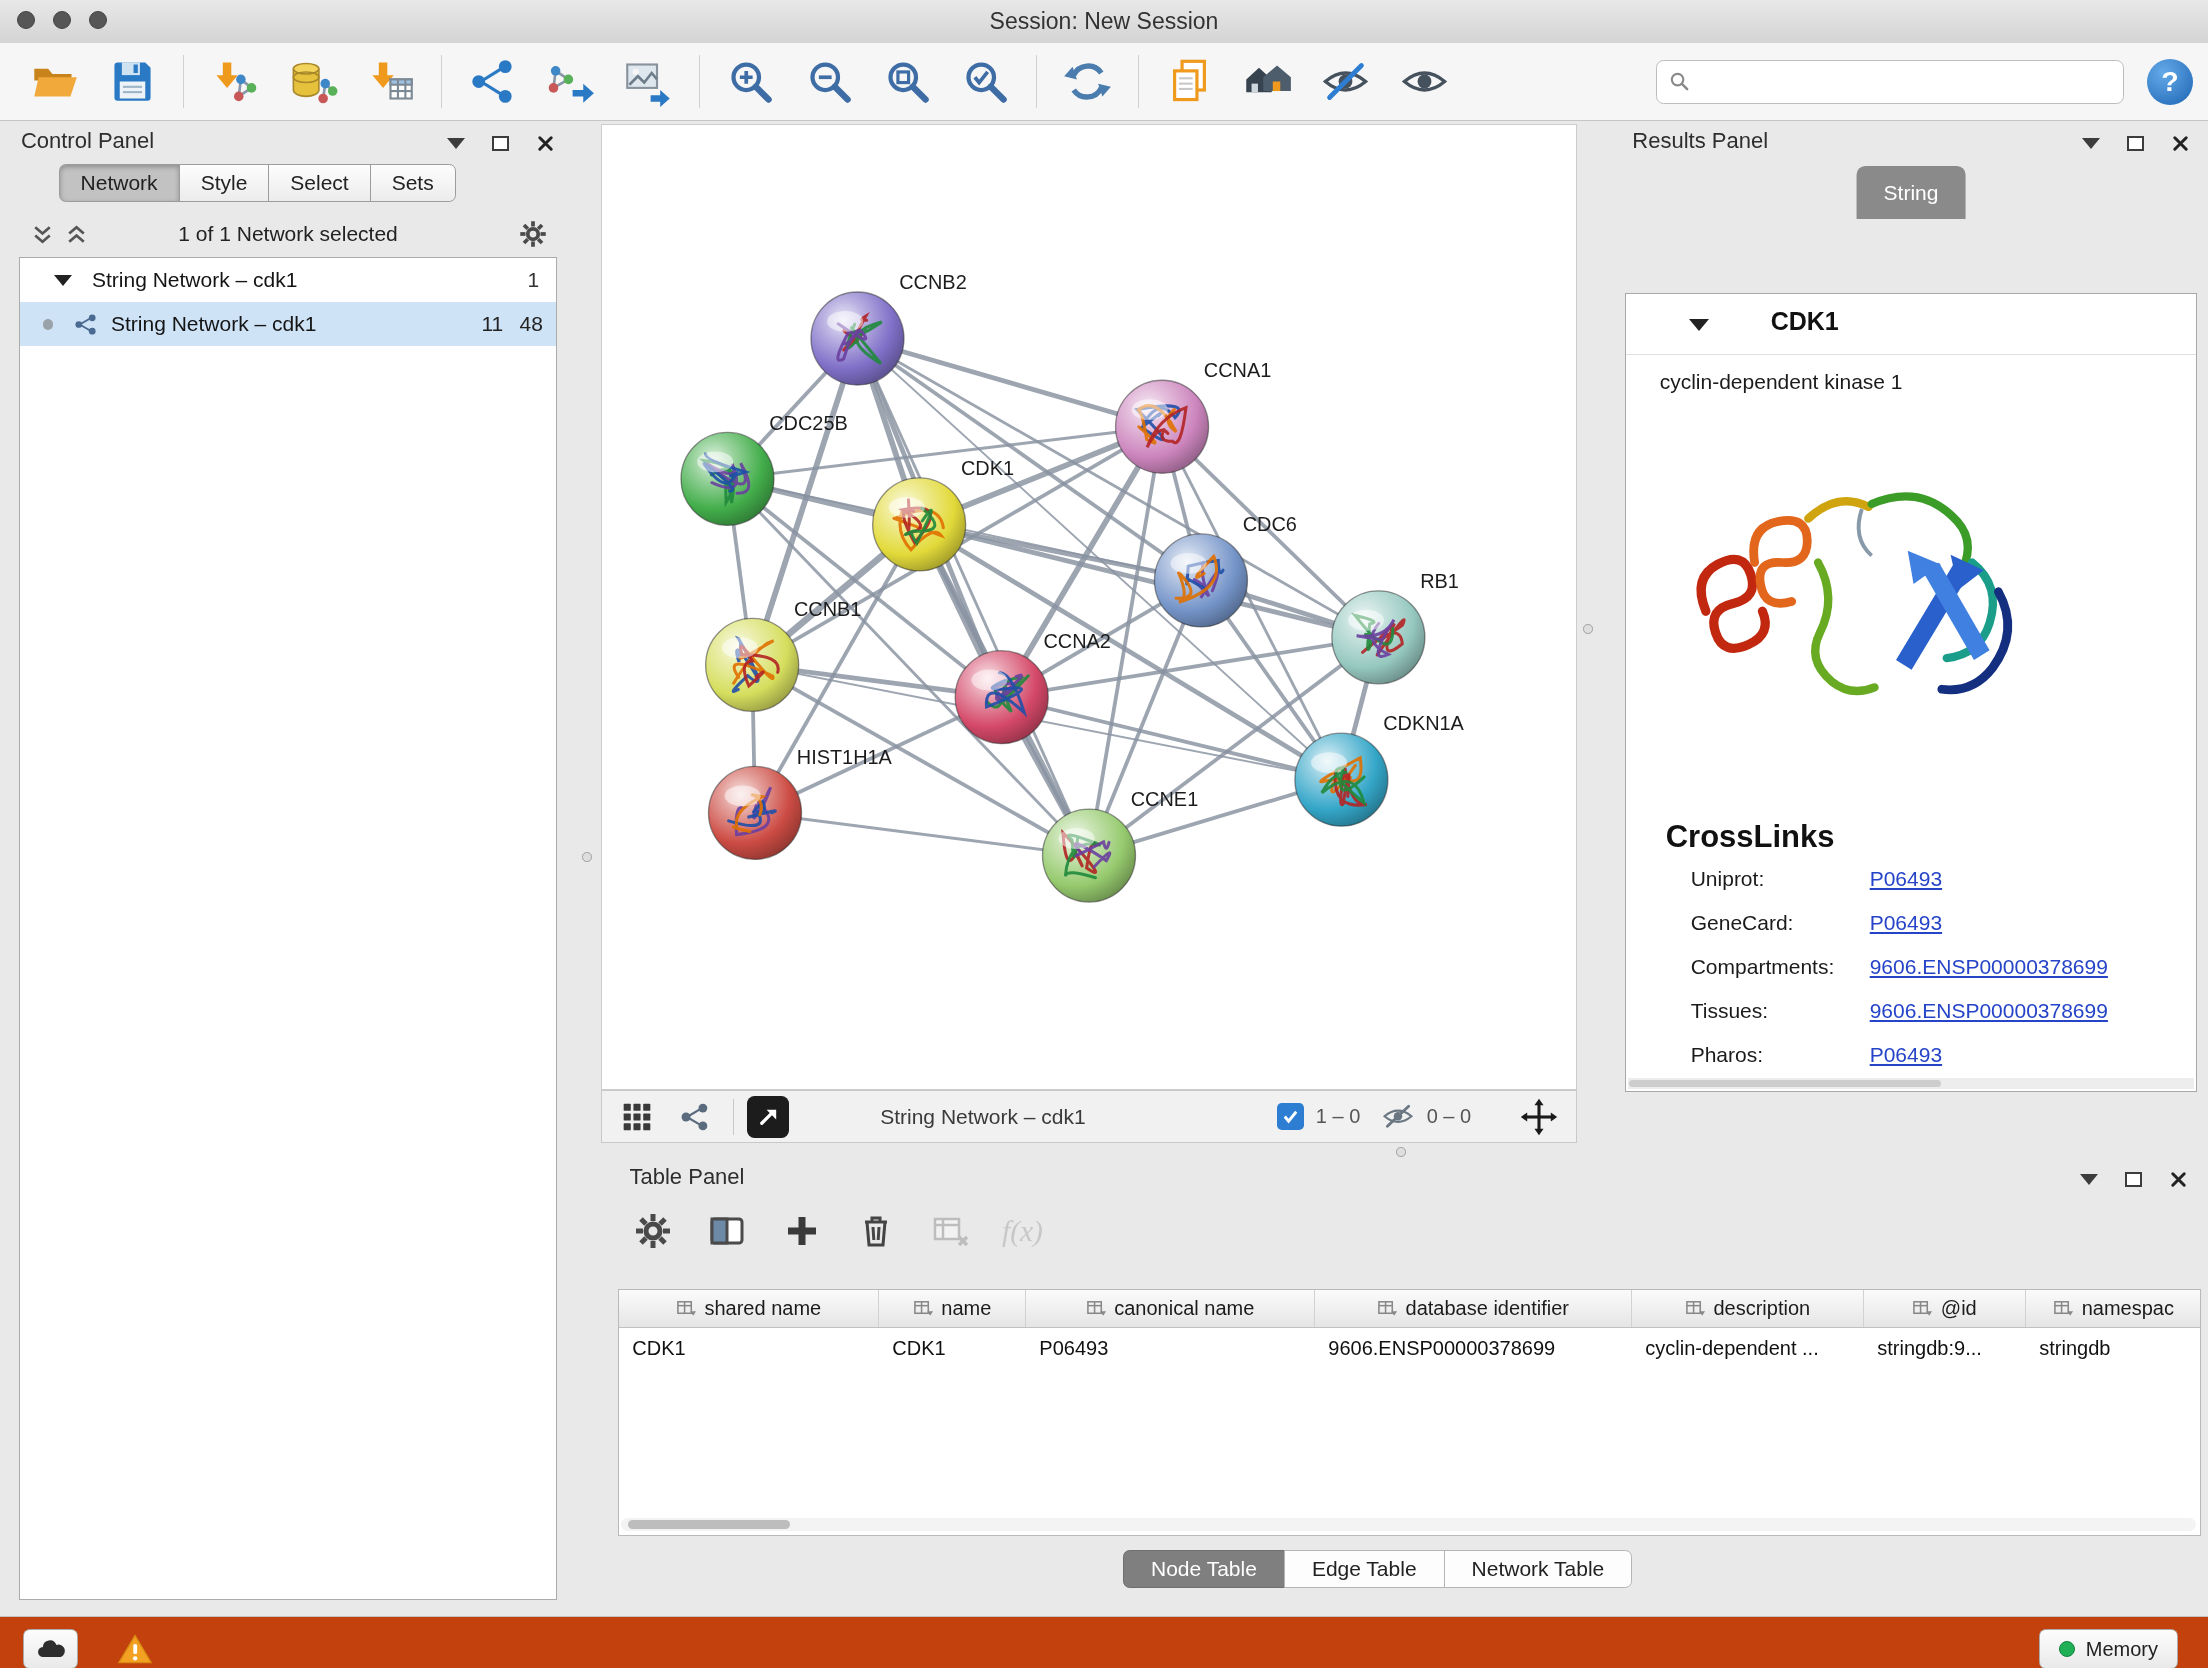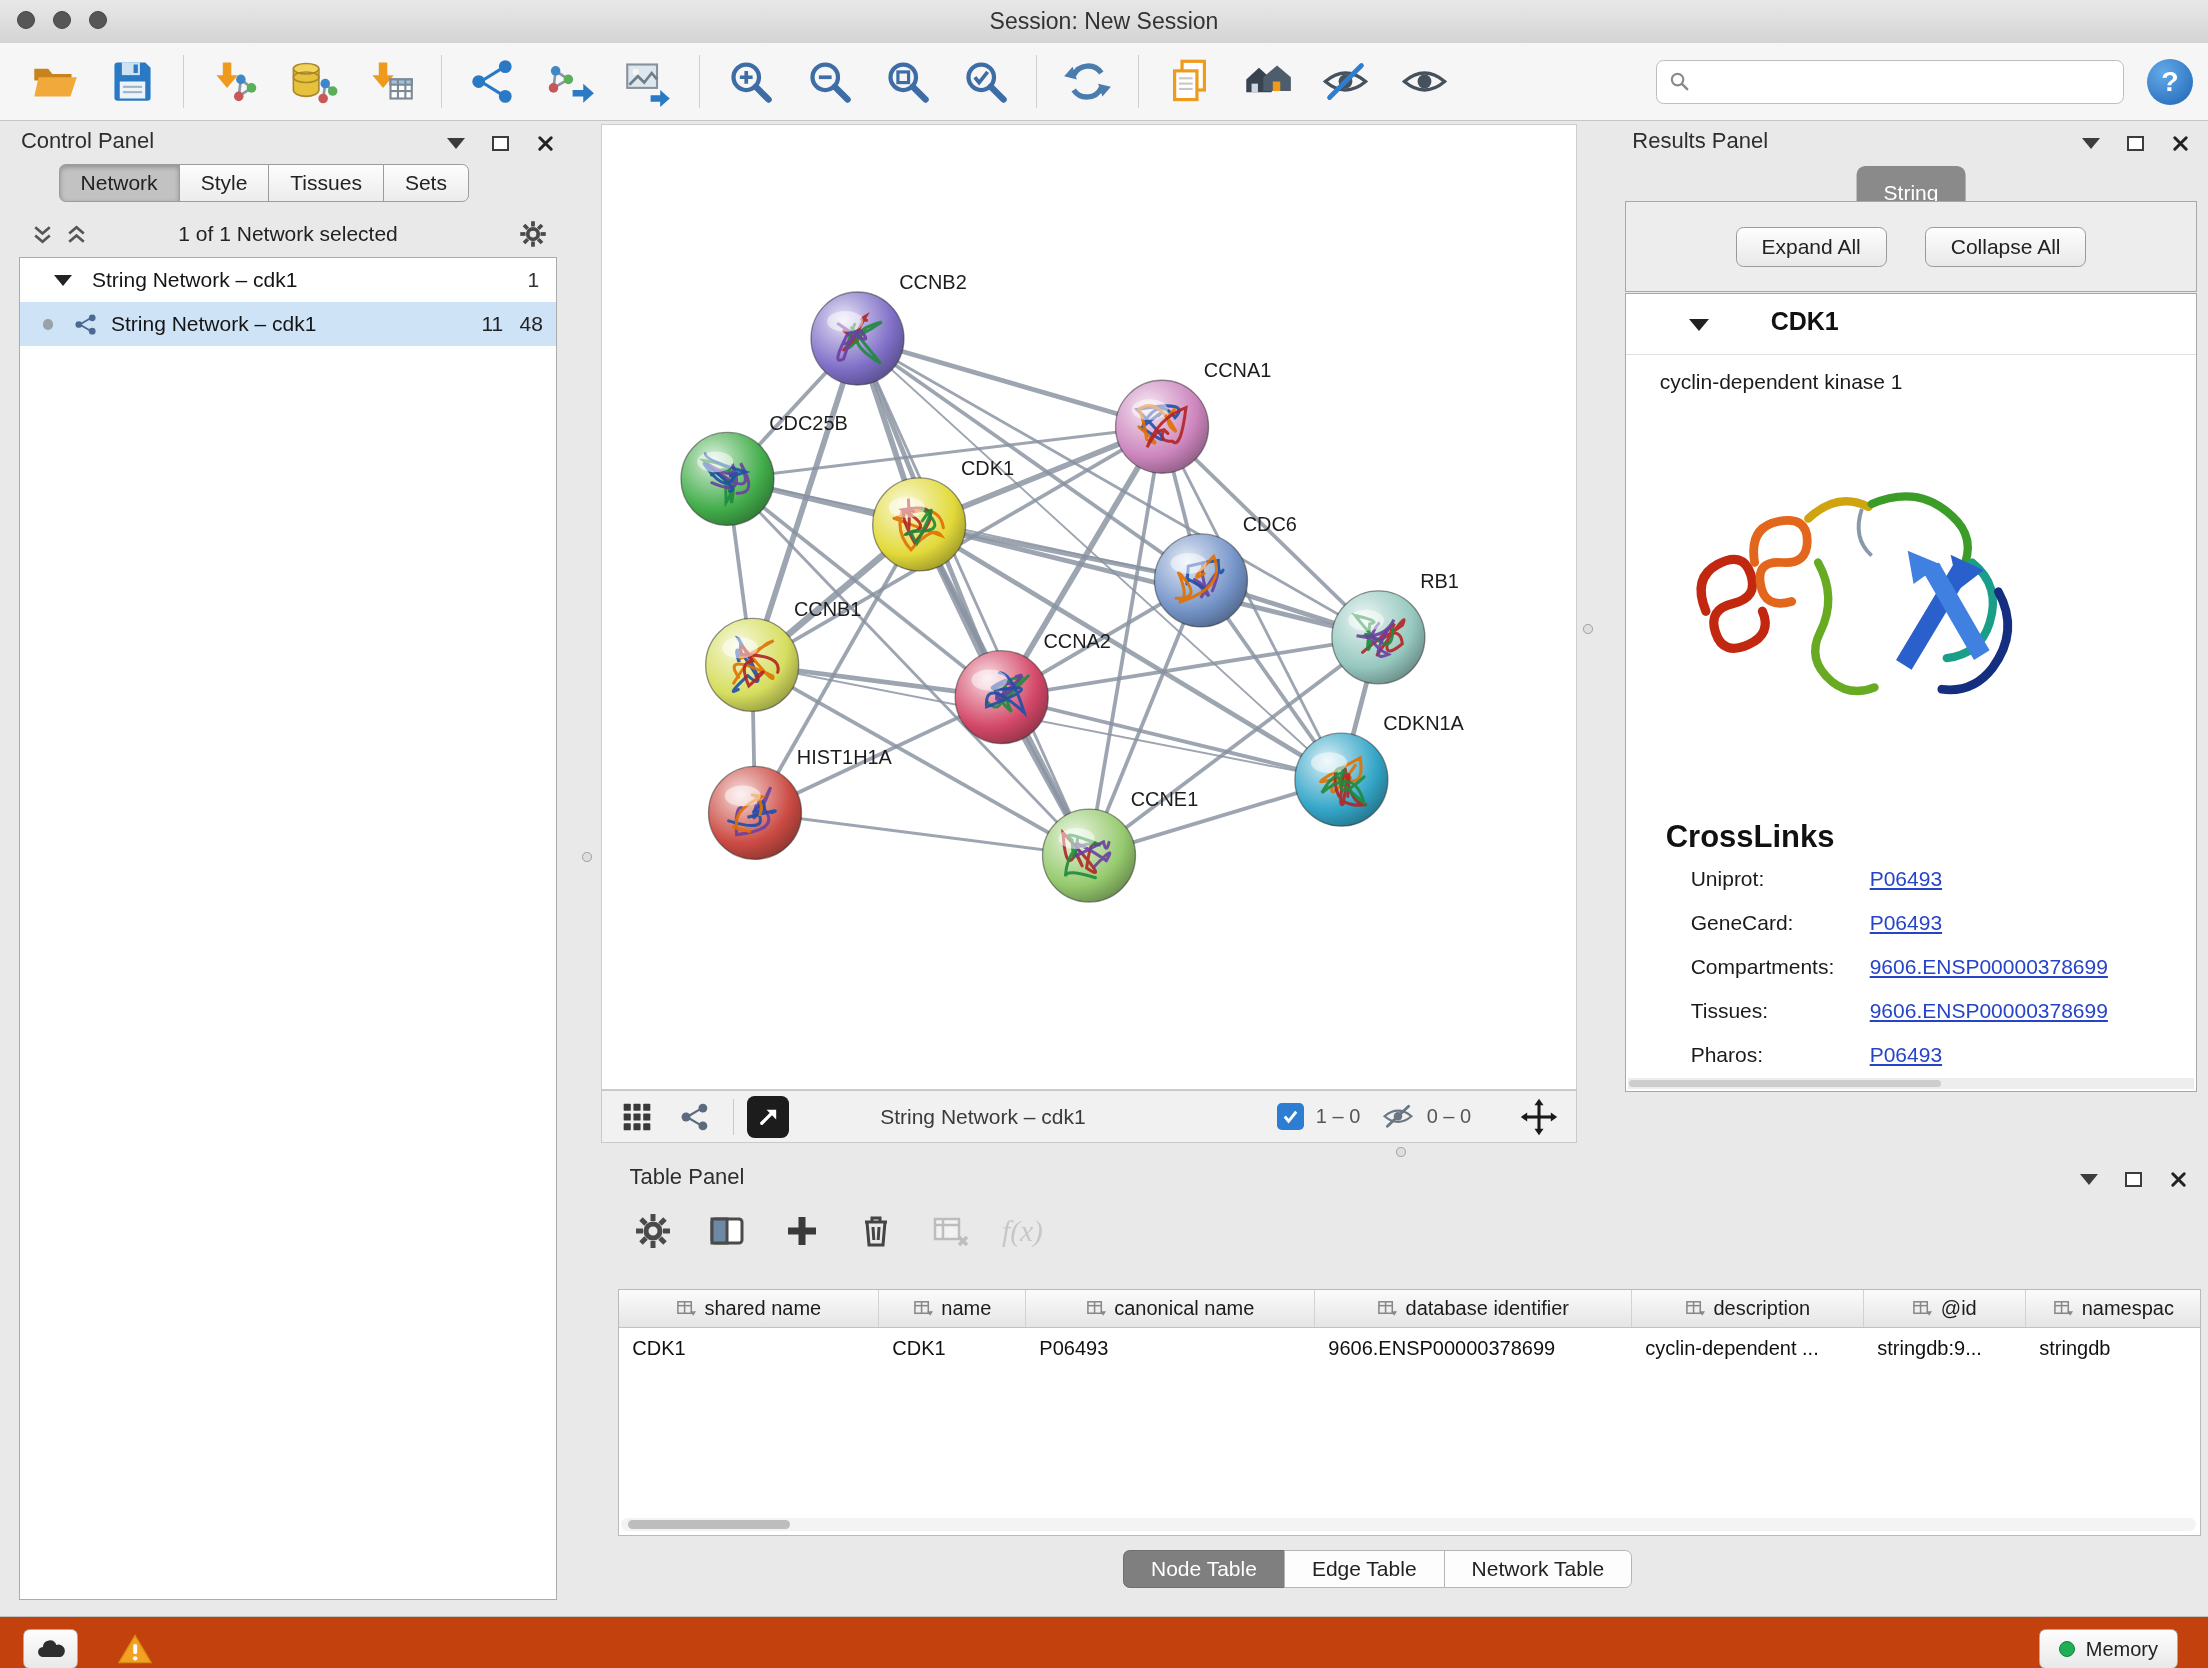--- a/index.html
+++ b/index.html
@@ -359,21 +359,21 @@
     <div class="head-controls">
       <div class="ic-tri"></div>
       <div class="ic-float"></div>
       <svg class="ic-close" viewBox="0 0 20 20">
           <path d="M4 4 L16 16 M16 4 L4 16" stroke="#222" stroke-width="3.2" stroke-linecap="round"></path>
         </svg>
     </div>
     <div class="cp-tabs">
       <button class="cp-tab selected">Network</button>
       <button class="cp-tab">Style</button>
-      <button class="cp-tab">Tissues</button>
+      <button class="cp-tab">Select</button>
       <button class="cp-tab">Sets</button>
     </div>
     <div class="cp-status">
       <div class="chev" style="left:21px">
         <svg viewBox="0 0 26 26" fill="none" stroke="#555" stroke-width="2.6">
             <path d="M6 6 l7 6 7 -6"></path>
             <path d="M6 14 l7 6 7 -6"></path>
           </svg>
       </div>
       <div class="chev" style="left:55px">
@@ -758,24 +758,20 @@
   <div class="results-panel">
     <div class="panel-title">Results Panel</div>
     <div class="head-controls">
       <div class="ic-tri"></div>
       <div class="ic-float"></div>
       <svg class="ic-close" viewBox="0 0 20 20">
           <path d="M4 4 L16 16 M16 4 L4 16" stroke="#222" stroke-width="3.2" stroke-linecap="round"></path>
         </svg>
     </div>
     <button class="string-tab">String</button>
-    <div class="rp-actions">
-      <button class="rp-btn">Expand All</button>
-      <button class="rp-btn">Collapse All</button>
-    </div>
     <div class="rp-box">
       <div class="gene-head">
         <div class="tri"></div>
         <span class="sym">CDK1</span>
       </div>
       <div class="gene-desc">cyclin-dependent kinase 1</div>
 
       <svg class="protein" viewBox="0 0 400 380">
         <path d="M45 200 q-14 -34 12 -48 q26 -14 34 10 q8 24 -18 30 q-26 6 -18 30 q8 24 34 12 q24 -11 14 -34" fill="none" stroke="#c22810" stroke-width="9.5" stroke-linecap="round"></path>
         <path d="M95 150 q-6 -36 24 -42 q30 -6 30 20 q0 24 -26 22 q-26 -2 -22 22 q4 26 32 18" fill="none" stroke="#e2661c" stroke-width="9" stroke-linecap="round"></path>

